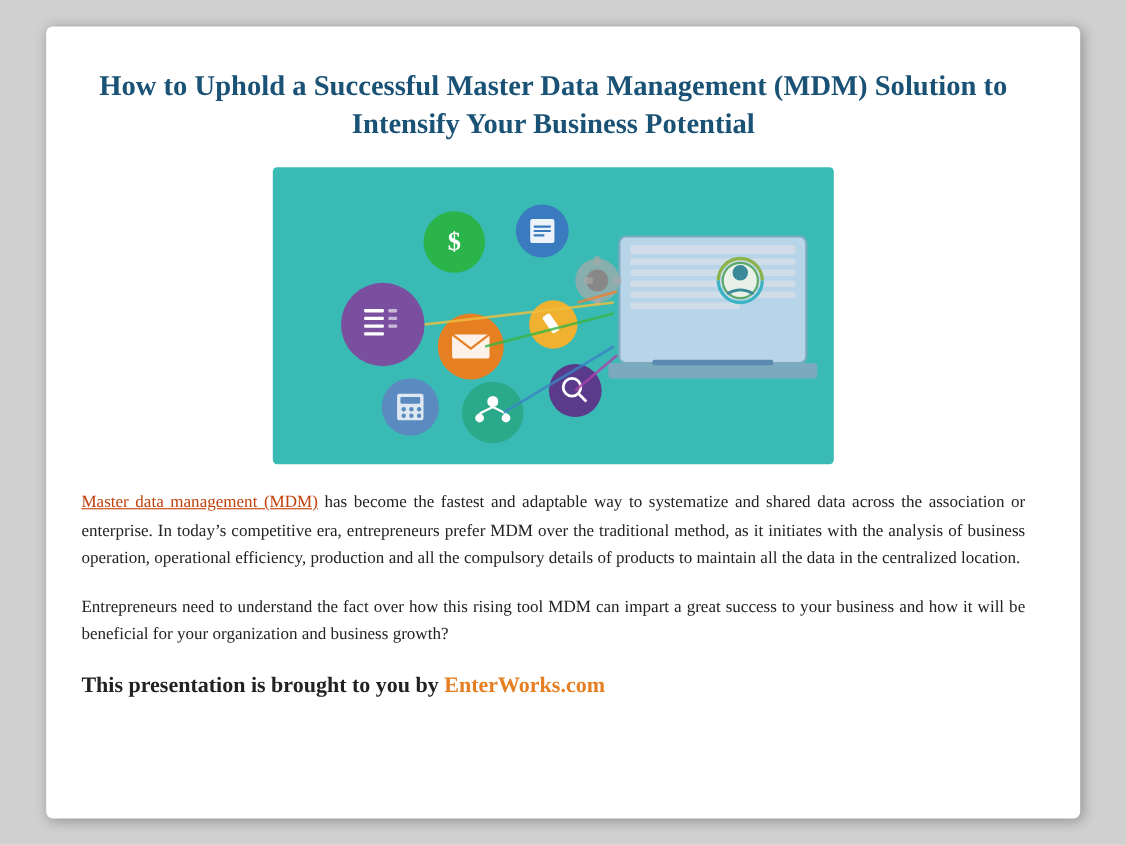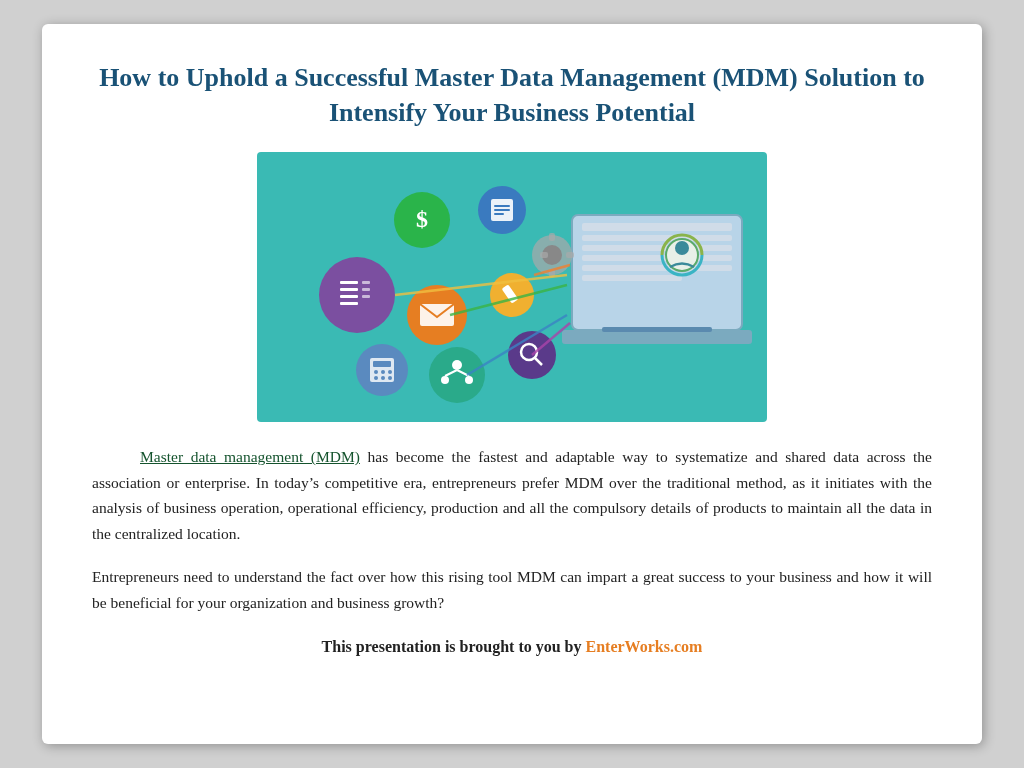--- a/index.html
+++ b/index.html
@@ -11,21 +11,21 @@
       align-items: center;
       justify-content: center;
       font-family: Georgia, 'Times New Roman', serif;
     }
     .slide {
       width: 940px;
       min-height: 720px;
       background: #ffffff;
       border-radius: 6px;
       box-shadow: 2px 2px 12px rgba(0,0,0,0.3);
-      padding: 36px 50px 30px 50px;
+      padding: 36px 50px 30px 32px;
       display: flex;
       flex-direction: column;
       align-items: center;
     }
     .title {
       text-align: center;
       font-size: 26px;
       font-weight: bold;
       color: #1a5276;
       line-height: 1.35;
@@ -47,37 +47,35 @@
     
     .body-text {
       width: 100%;
       font-size: 15.5px;
       color: #222222;
       text-align: justify;
       line-height: 1.65;
       margin-bottom: 18px;
     }
     .body-text .mdm-link {
-      color: #14532d;
+      color: #c2410c;
       text-decoration: underline;
       cursor: pointer;
-      margin-left: 48px;
     }
     .body-text2 {
       width: 100%;
       font-size: 15.5px;
       color: #222222;
       text-align: justify;
       line-height: 1.65;
       margin-bottom: 22px;
     }
     .footer {
       width: 100%;
-      text-align: center;
-      font-size: 16px;
+      font-size: 20px;
       font-weight: bold;
       color: #222222;
     }
     .footer .brand {
       color: #e67e22;
     }
   </style>
 </head>
 <body>
 

